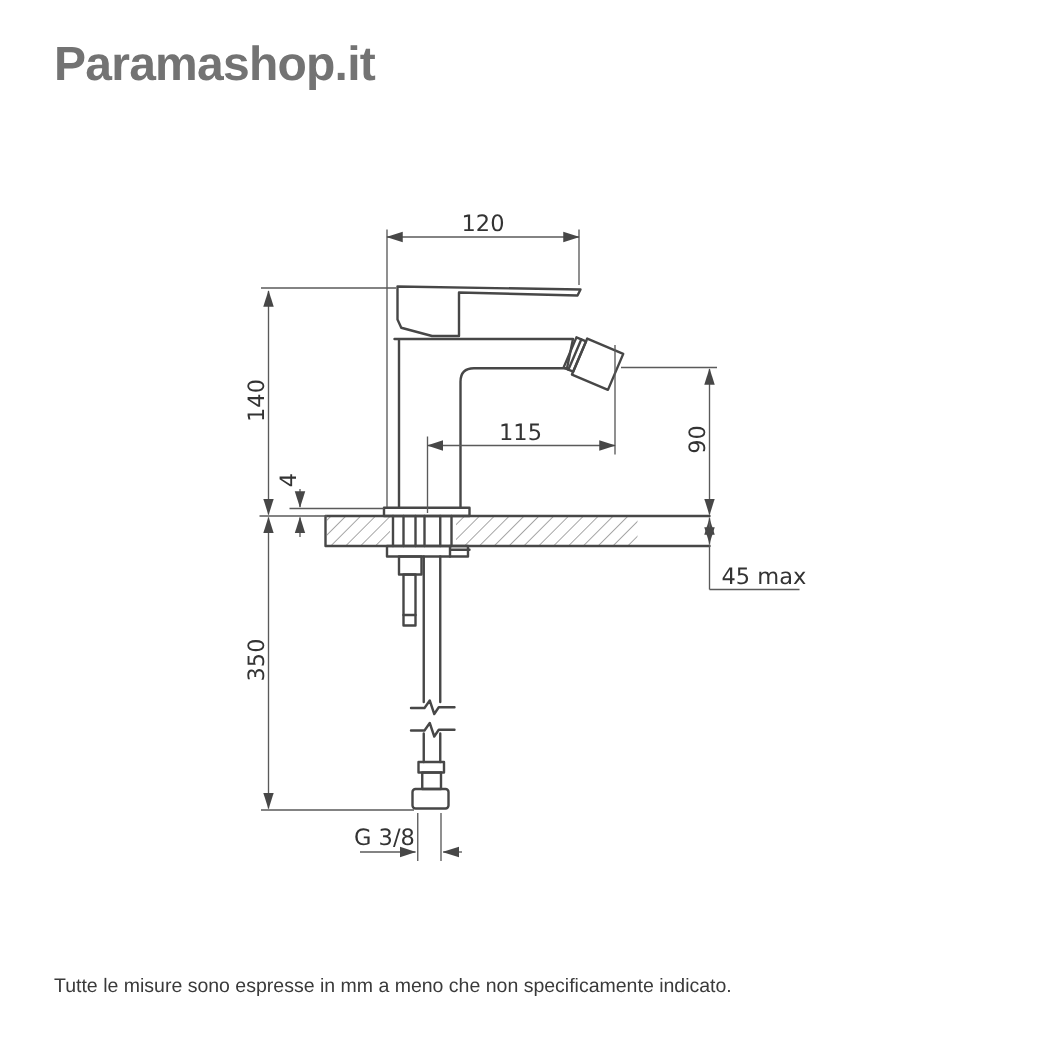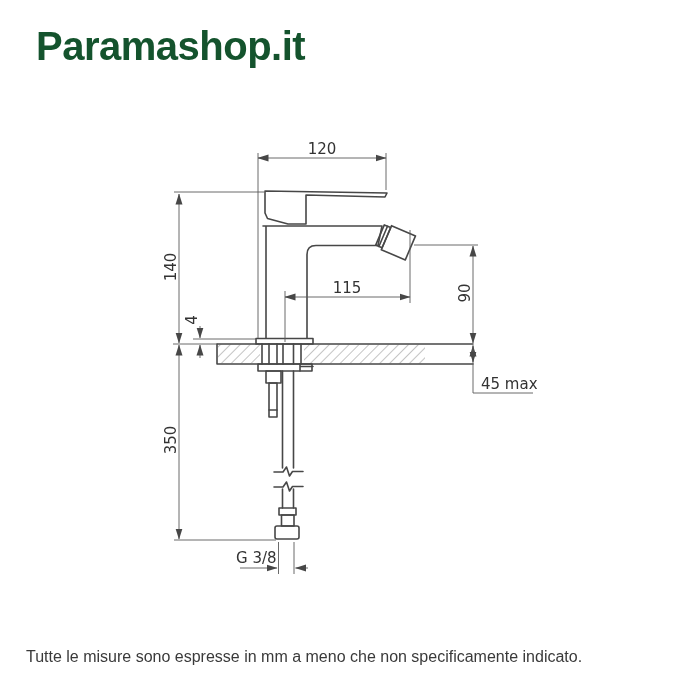--- a/index.html
+++ b/index.html
@@ -2,33 +2,33 @@
 <html><head>
 <meta charset="utf-8">
 <style>
   html,body{margin:0;padding:0;}
   body{
     width:700px;height:700px;position:relative;background:#ffffff;
     font-family:"Liberation Sans", sans-serif;overflow:hidden;
   }
   .logo{
     position:absolute;top:26px;left:36px;
-    font-size:40px;font-weight:700;letter-spacing:-0.5px;
-    color:#14532d;line-height:1;
+    font-size:32px;font-weight:700;letter-spacing:-0.5px;
+    color:#737373;line-height:1;
   }
   .drawing-wrap{position:absolute;top:0;left:0;width:700px;height:700px;}
   svg{display:block;}
   .obj{stroke:#474747;stroke-width:1.6;fill:none;stroke-linejoin:round;stroke-linecap:round;}
   .thin{stroke:#5a5a5a;stroke-width:0.9;fill:none;}
   .dimtext{
     font-family:"DejaVu Sans", sans-serif;font-size:15px;fill:#333333;
   }
   .footer{
-    position:absolute;left:26px;top:648px;width:640px;
-    color:#3a3a3a;font-size:16px;line-height:17.5px;
+    position:absolute;left:36px;top:648px;width:640px;
+    color:#3a3a3a;font-size:13px;line-height:17.5px;
   }
   .footer p{margin:0;}
 </style>
 </head>
 <body>
 
 <div class="logo">Paramashop.it</div>
 
 <div class="drawing-wrap">
 <svg width="700" height="700" viewBox="0 0 700 700" xmlns="http://www.w3.org/2000/svg">

